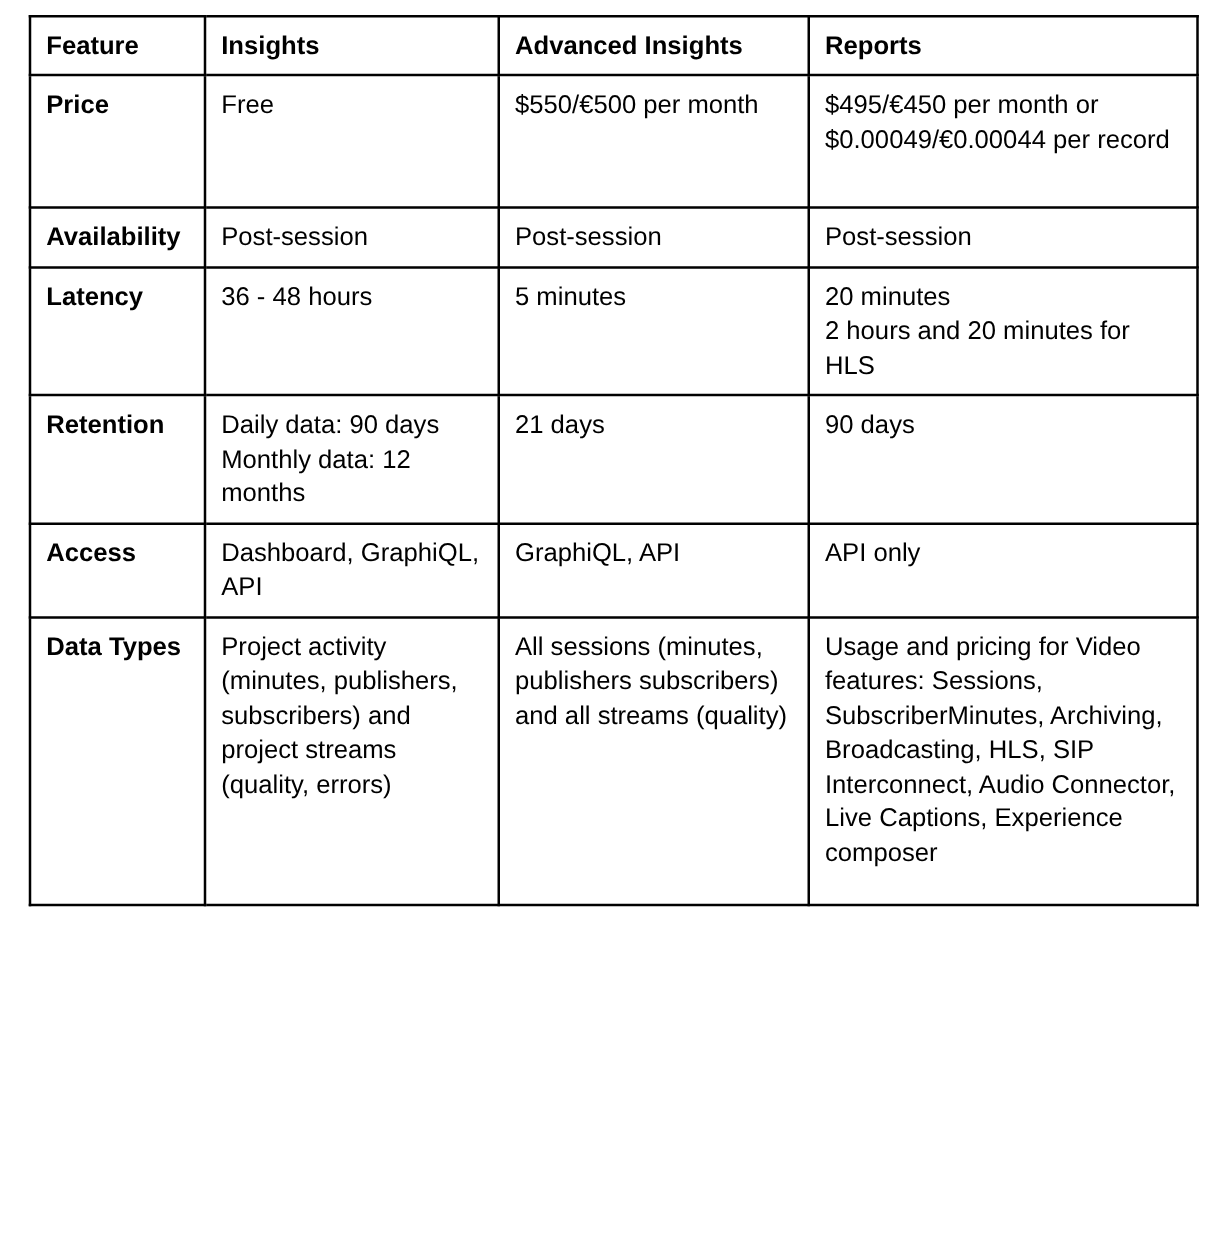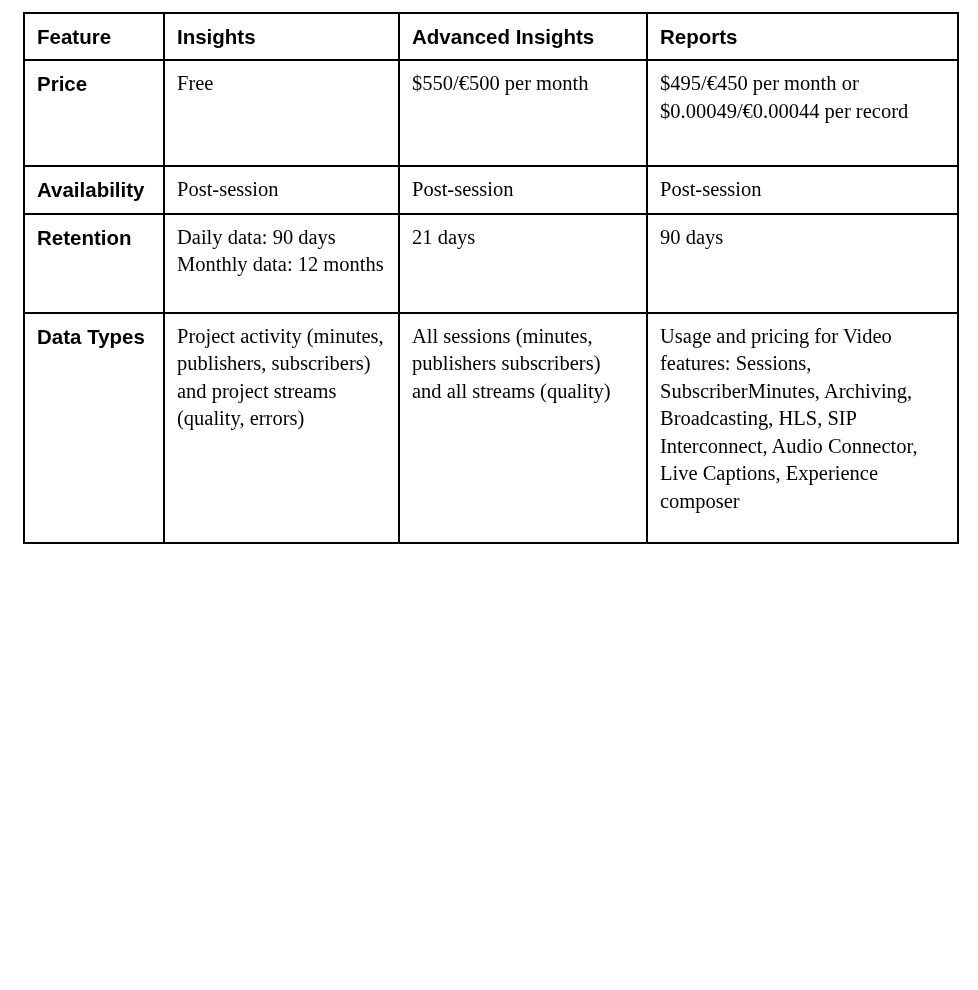--- a/index.html
+++ b/index.html
@@ -49,21 +49,20 @@
   }
   table.compare thead th {
     font-weight: bold;
     height: 26px;
   }
   table.compare tbody th.rowhead {
     font-weight: bold;
   }
   table.compare tbody td {
     font-weight: normal;
-    font-family: Liberation Serif, serif;
   }
   
   tr[data-row="price"]      th, tr[data-row="price"]      td { height: 86px; }
   tr[data-row="data-level"] th, tr[data-row="data-level"] td { height: 25px; }
   tr[data-row="availability"] th, tr[data-row="availability"] td { height: 25px; }
   tr[data-row="latency"]    th, tr[data-row="latency"]    td { height: 82px; }
   tr[data-row="retention"]  th, tr[data-row="retention"]  td { height: 79px; }
   tr[data-row="scope"]      th, tr[data-row="scope"]      td { height: 53px; }
   tr[data-row="access"]     th, tr[data-row="access"]     td { height: 53px; }
   tr[data-row="data-types"] th, tr[data-row="data-types"] td { height: 210px; }
@@ -94,26 +93,39 @@
         <td>Free</td>
         <td>$550/€500 per month</td>
         <td>$495/€450 per month or $0.00049/€0.00044 per record</td>
       </tr>
       <tr data-row="availability">
         <th class="rowhead">Availability</th>
         <td>Post-session</td>
         <td>Post-session</td>
         <td>Post-session</td>
       </tr>
+      <tr data-row="latency">
+        <th class="rowhead">Latency</th>
+        <td>36 - 48 hours</td>
+        <td>5 minutes</td>
+        <td>20 minutes
+2 hours and 20 minutes for HLS</td>
+      </tr>
       <tr data-row="retention">
         <th class="rowhead">Retention</th>
         <td>Daily data: 90 days
 Monthly data: 12 months</td>
         <td>21 days</td>
         <td>90 days</td>
+      </tr>
+      <tr data-row="access">
+        <th class="rowhead">Access</th>
+        <td>Dashboard, GraphiQL, API</td>
+        <td>GraphiQL, API</td>
+        <td>API only</td>
       </tr>
       <tr data-row="data-types">
         <th class="rowhead">Data Types</th>
         <td>Project activity (minutes, publishers, subscribers) and project streams (quality, errors)</td>
         <td>All sessions (minutes, publishers subscribers) and all streams (quality)</td>
         <td>Usage and pricing for Video features: Sessions, SubscriberMinutes, Archiving, Broadcasting, HLS, SIP Interconnect, Audio Connector, Live Captions, Experience composer</td>
       </tr>
     </tbody>
   </table>
 </div>

